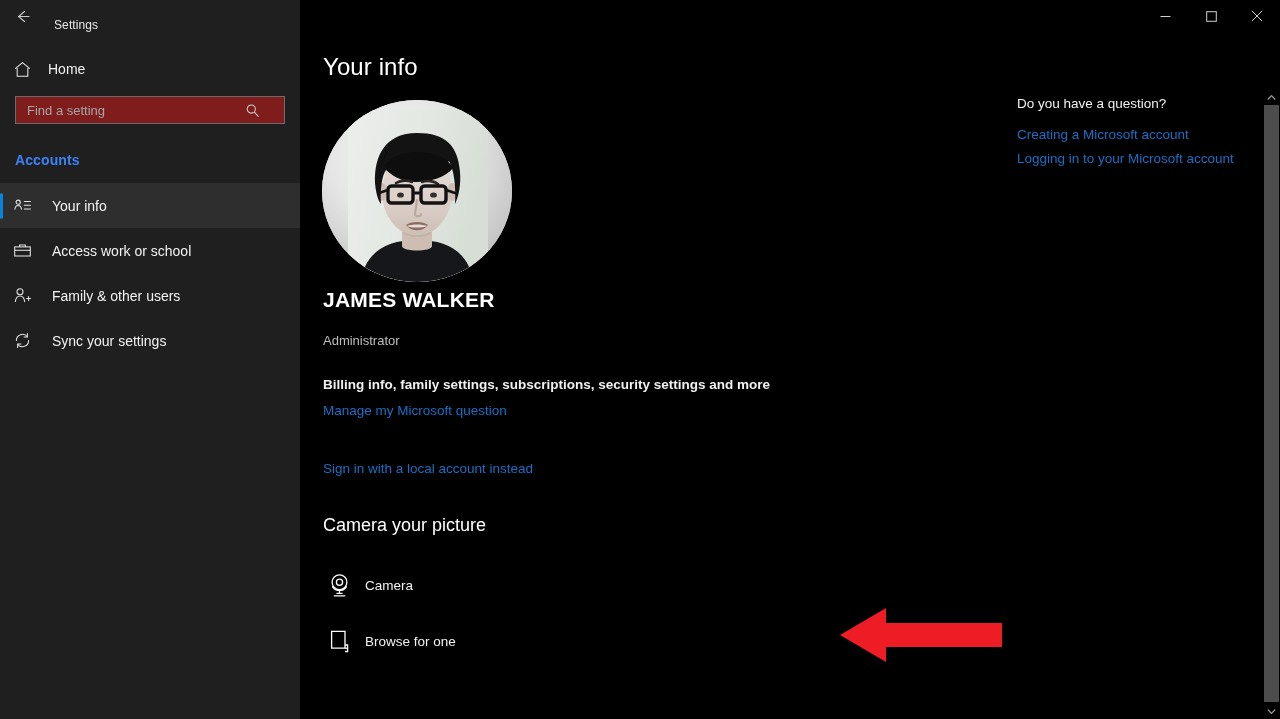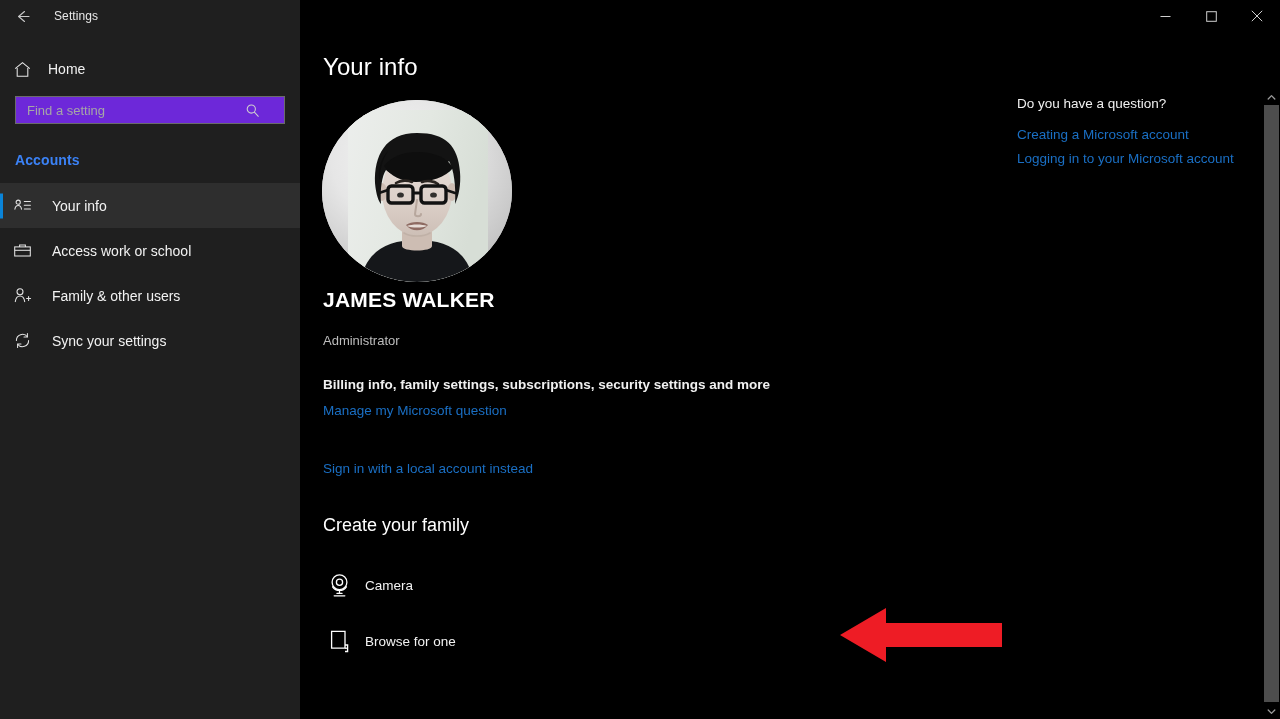--- a/index.html
+++ b/index.html
@@ -29,21 +29,21 @@
     background: transparent;
     z-index: 30;
   }
   .titlebar-left {
     position: absolute;
     left: 0; top: 0;
     width: 300px;
     height: 32px;
     background: #1f1f1f;
     display: flex;
-    align-items: center;
+    align-items: flex-end;
   }
   .back-btn {
     width: 44px;
     height: 32px;
     display: flex;
     align-items: center;
     justify-content: center;
     color: #c8c8c8;
   }
   .back-btn svg { display: block; }
@@ -101,21 +101,21 @@
     margin-left: 5px;
   }
 
   .search-wrap {
     margin: 7px 15px 0 15px;
     position: relative;
   }
   .search-box {
     width: 270px;
     height: 28px;
-    background: #6d28d9;
+    background: #7f1d1d;
     border: 1px solid #6b6b6b;
     display: flex;
     align-items: center;
     padding: 0 24px 0 11px;
   }
   .search-box input {
     flex: 1;
     background: transparent;
     border: 0;
     outline: 0;
@@ -524,21 +524,21 @@
       </svg>
     </div>
 
     <div class="user-name">JAMES WALKER</div>
     <div class="user-role">Administrator</div>
     <div class="billing-text">Billing info, family settings, subscriptions, security settings and more</div>
 
     <a class="link manage-link" href="#">Manage my Microsoft question</a>
     <a class="link local-link" href="#">Sign in with a local account instead</a>
 
-    <div class="create-heading">Create your family</div>
+    <div class="create-heading">Camera your picture</div>
 
     <div class="pic-option camera">
       <span class="pic-icon">
         <svg width="27" height="27" viewBox="0 0 27 27" fill="none" stroke="currentColor" stroke-width="1.3">
           <circle cx="13.5" cy="10.3" r="7.4"></circle>
           <circle cx="13.5" cy="10.3" r="3.1"></circle>
           <path d="M6.6 14.8 C8.2 17.2 10.7 18.4 13.5 18.4 C16.3 18.4 18.8 17.2 20.4 14.8" stroke-linecap="round"></path>
           <path d="M13.5 18.4 V21.4" stroke-linecap="round"></path>
           <path d="M8.2 23.8 H18.8" stroke-linecap="round"></path>
           <path d="M11.0 21.4 H16.0" stroke-linecap="round"></path>

